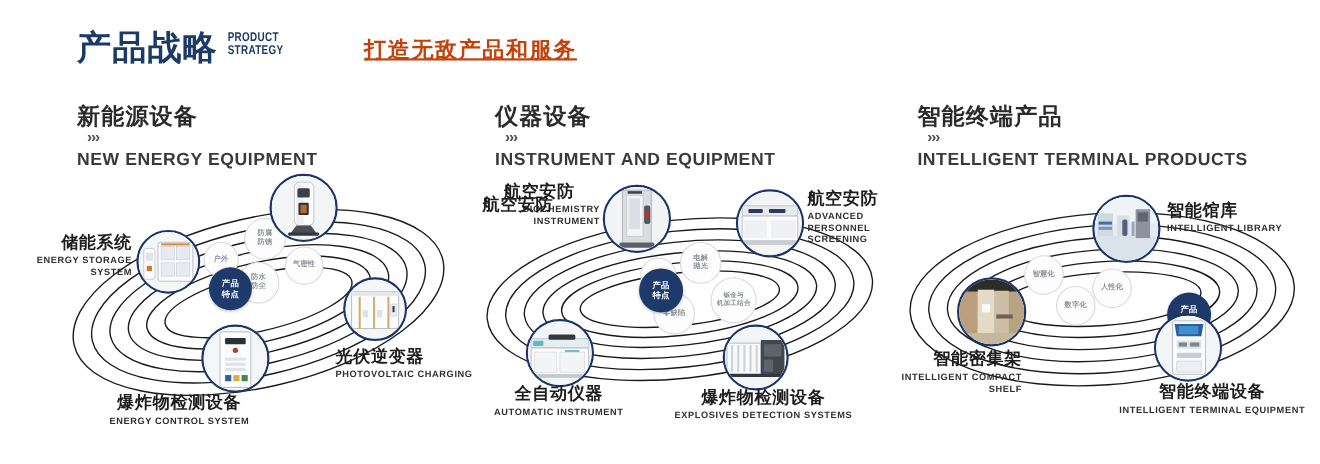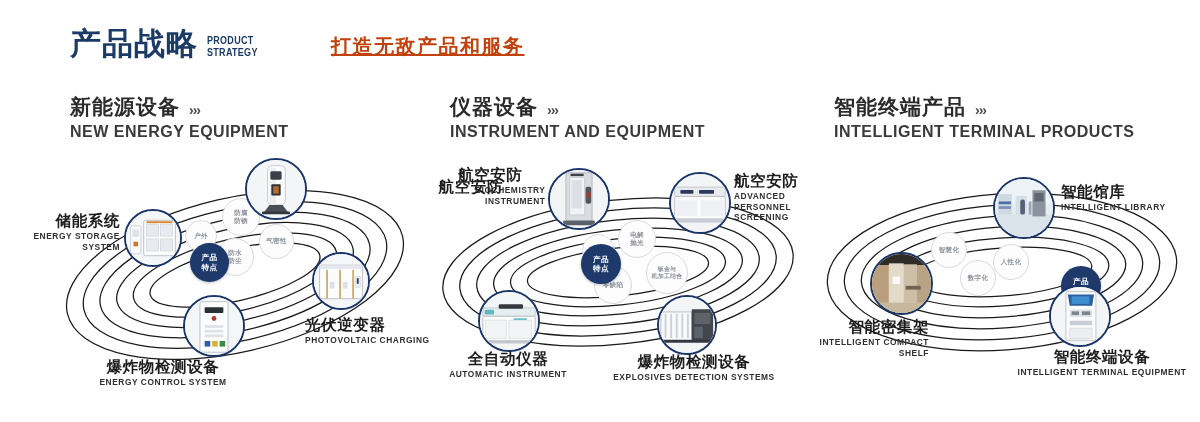--- a/index.html
+++ b/index.html
@@ -6,21 +6,21 @@
   body{
     width:1200px;height:422px;
     background:#ffffff;
     font-family:"Liberation Sans","DejaVu Sans",sans-serif;
     overflow:hidden;
     position:relative;
   }
   #stage{position:relative;width:1200px;height:422px;}
 
   
-  .hdr{position:absolute;left:70px;top:28px;display:flex;align-items:flex-end;}
+  .hdr{position:absolute;left:70px;top:28px;display:flex;align-items:flex-start;}
   .hdr-cn{
     font-size:31px;font-weight:bold;color:#1b3a66;letter-spacing:1px;
     line-height:1;font-family:"Liberation Sans","DejaVu Sans",sans-serif;
   }
   .hdr-en{
     margin-left:9px;margin-bottom:1px;
     font-size:11.5px;font-weight:bold;color:#1b3a66;
     line-height:1.05;letter-spacing:.4px;
     transform:scaleX(.78);transform-origin:left bottom;
   }
@@ -28,21 +28,21 @@
     position:absolute;left:331px;top:36px;
     font-size:20px;font-weight:bold;color:#c2410c;letter-spacing:1.5px;
     line-height:1;
     text-decoration:underline;
   }
 
   
   .sect{position:absolute;}
   .sect .sc-cn{
     font-size:21px;font-weight:bold;color:#2b2b2b;letter-spacing:1px;
-    line-height:1;display:flex;align-items:flex-end;
+    line-height:1;display:flex;align-items:flex-start;flex-direction:column;
   }
   .sect .chev{
     margin-left:9px;font-size:14px;color:#4c4c4c;letter-spacing:-1px;
     font-weight:bold;line-height:1;
   }
   .sect .sc-en{
     margin-top:7px;font-size:16px;font-weight:bold;color:#3a3a3a;
     letter-spacing:.5px;line-height:1;
   }
 

